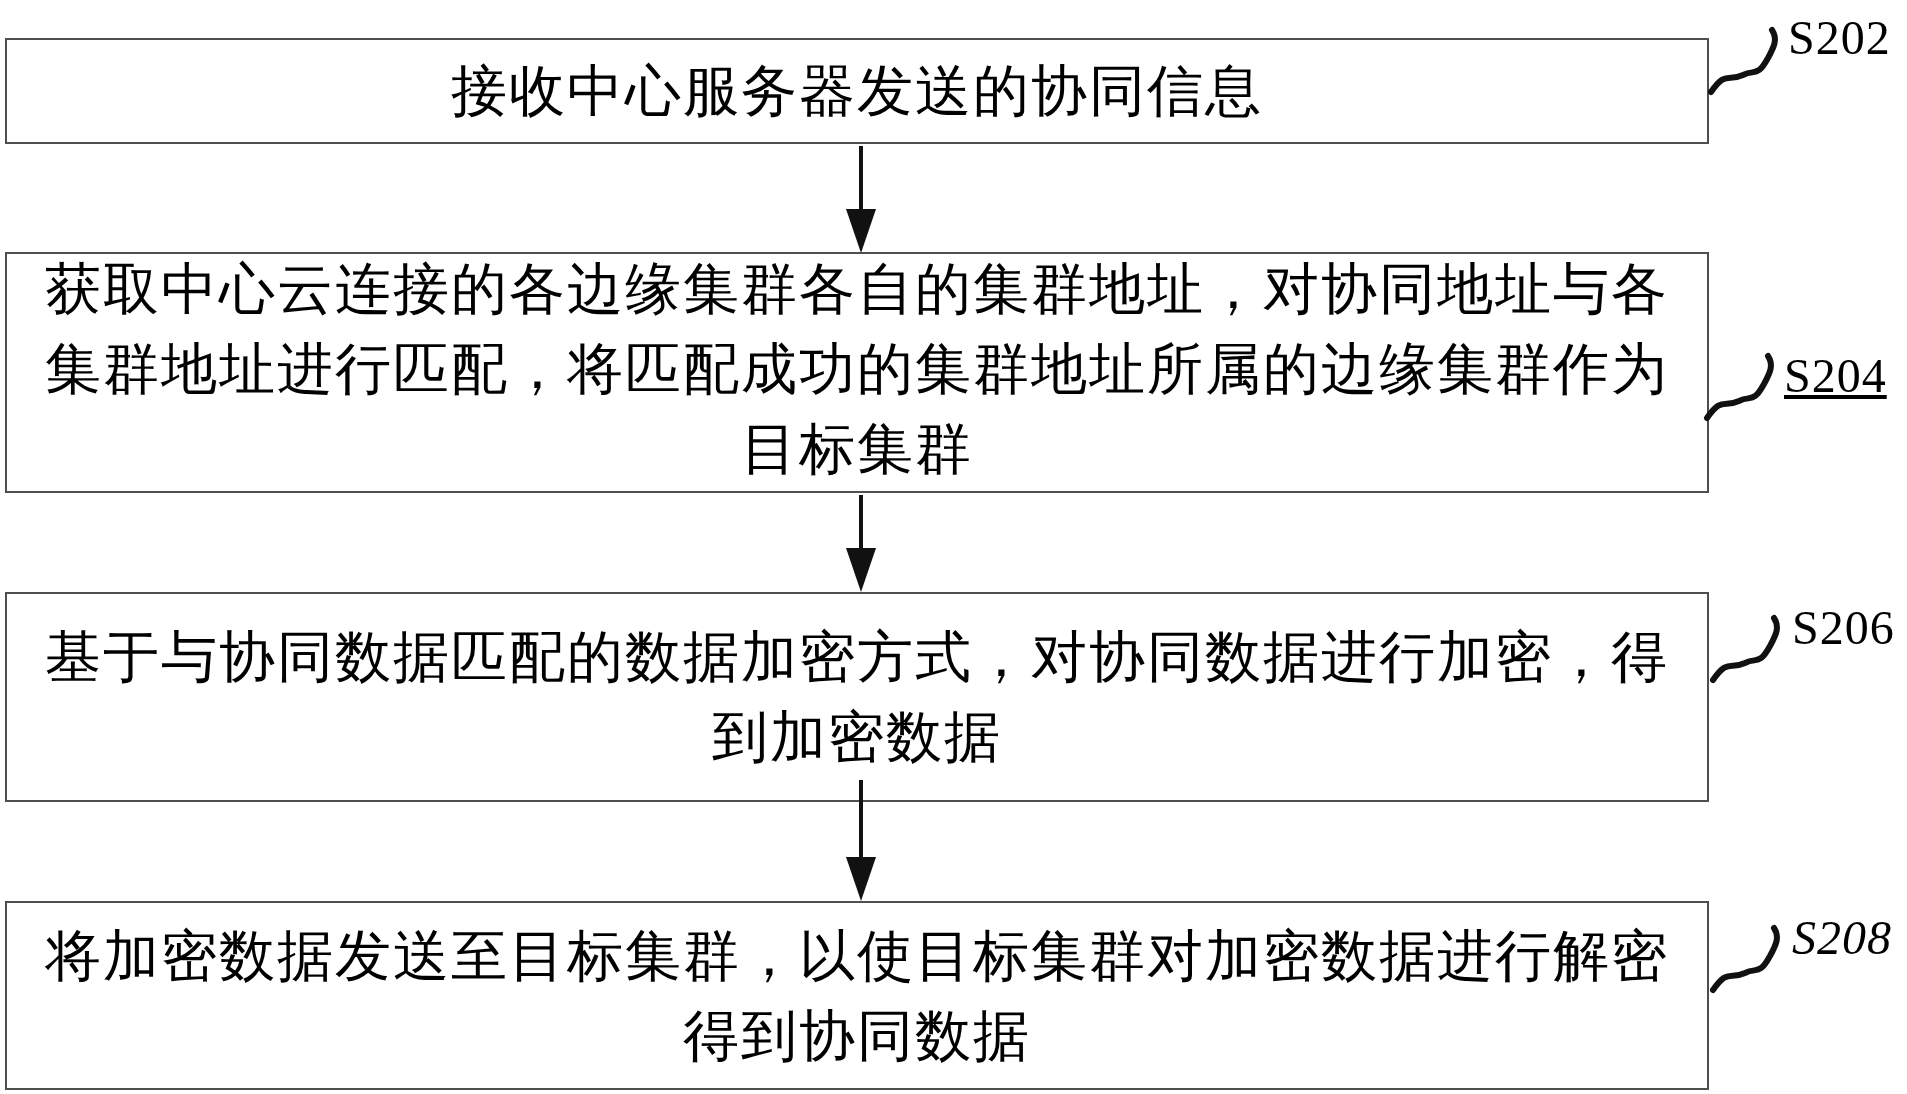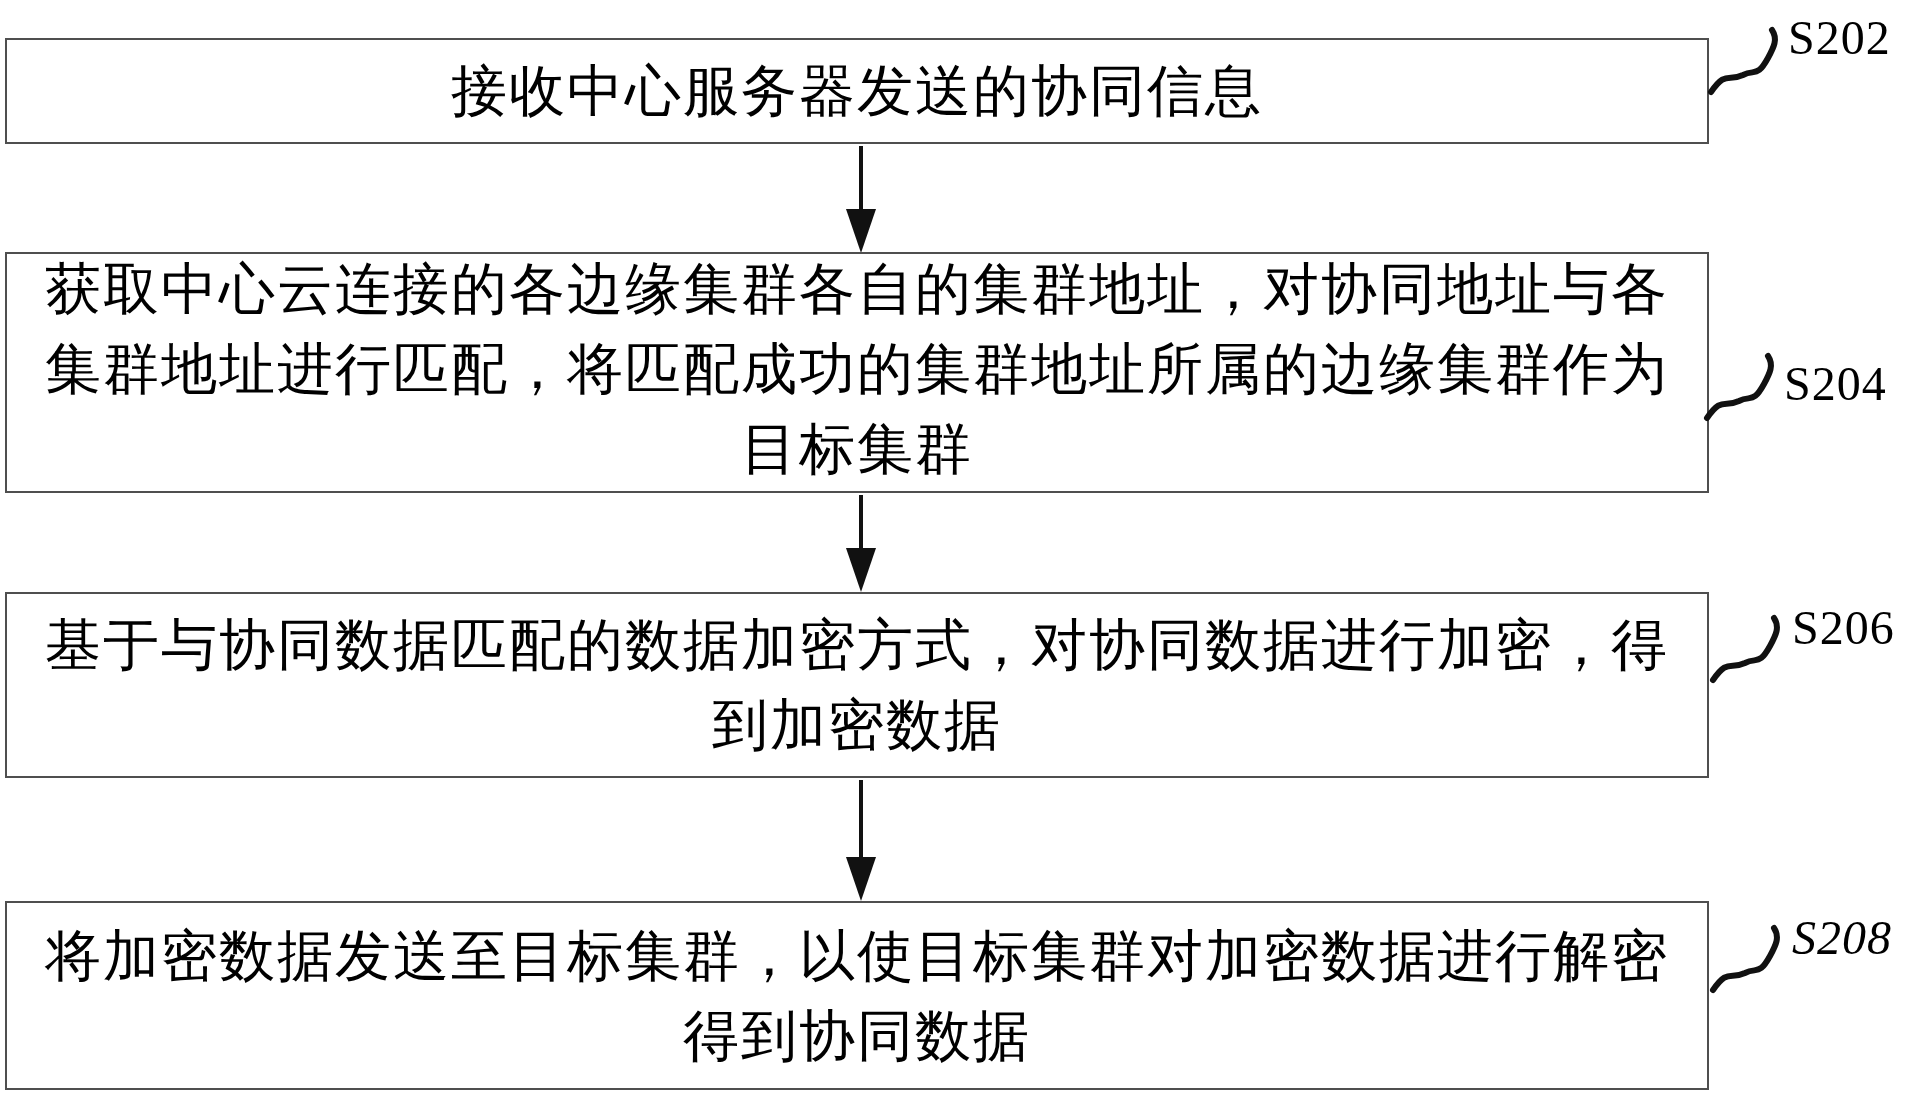--- a/index.html
+++ b/index.html
@@ -76,21 +76,21 @@
 
   <div class="box" style="top:252px; height:241px;font-family:Liberation Mono, monospace;">
     <div class="tline">获取中心云连接的各边缘集群各自的集群地址，对协同地址与各</div>
     <div class="tline">集群地址进行匹配，将匹配成功的集群地址所属的边缘集群作为</div>
     <div class="tline">目标集群</div>
   </div>
 
   <div class="aline" style="left:859px; top:495px; height:56px;"></div>
   <div class="ahead" style="left:846px; top:548px;"></div>
 
-  <div class="box" style="top:592px; height:186px;">
+  <div class="box" style="top:592px; height:210px;">
     <div class="tline">基于与协同数据匹配的数据加密方式，对协同数据进行加密，得</div>
     <div class="tline">到加密数据</div>
   </div>
 
   <div class="aline" style="left:859px; top:780px; height:80px;"></div>
   <div class="ahead" style="left:846px; top:857px;"></div>
 
   <div class="box" style="top:901px; height:189px;">
     <div class="tline">将加密数据发送至目标集群，以使目标集群对加密数据进行解密</div>
     <div class="tline">得到协同数据</div>
@@ -103,17 +103,17 @@
     <path d="M5,66 C20,44 22,56 37,49 C49,43 51,52 62,32 C68,21 72,13 66,4"></path>
   </svg>
   <svg class="squiggle" style="left:1708px; top:614px;" width="84" height="70" viewBox="0 0 84 70">
     <path d="M5,66 C20,44 22,56 37,49 C49,43 51,52 62,32 C68,21 72,13 66,4"></path>
   </svg>
   <svg class="squiggle" style="left:1708px; top:924px;" width="84" height="70" viewBox="0 0 84 70">
     <path d="M5,66 C20,44 22,56 37,49 C49,43 51,52 62,32 C68,21 72,13 66,4"></path>
   </svg>
 
   <div class="slabel" style="left:1788px; top:14px;">S202</div>
-  <div class="slabel" style="left:1784px; top:360px;">S204</div>
+  <div class="slabel" style="left:1784px; top:352px;text-decoration:underline;">S204</div>
   <div class="slabel" style="left:1792px; top:604px;">S206</div>
   <div class="slabel" style="left:1792px; top:914px;font-style:italic;">S208</div>
 
 </div>
 
 </body></html>

